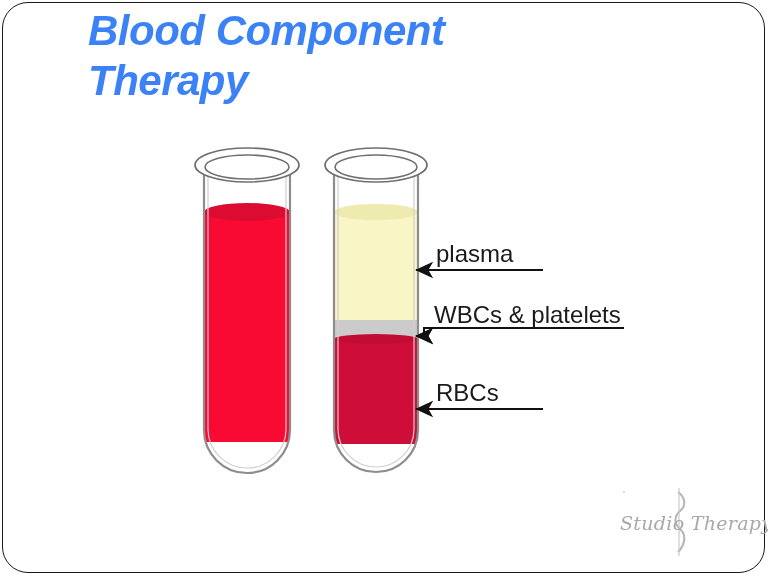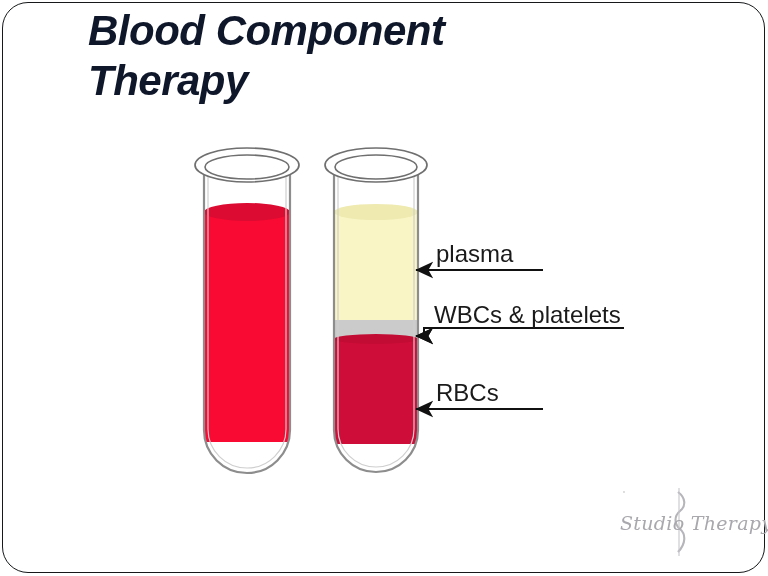--- a/index.html
+++ b/index.html
@@ -38,21 +38,21 @@
   
   #title {
     position: absolute;
     left: 88px;
     top: 6px;
     width: 620px;
     font-size: 42px;
     line-height: 1.18;
     font-weight: bold;
     font-style: italic;
-    color: #0f172a;
+    color: #3b82f6;
     letter-spacing: -0.5px;
     white-space: pre-wrap;
   }
 
   
   #illustration {
     position: absolute;
     left: 0;
     top: 0;
     width: 768px;

